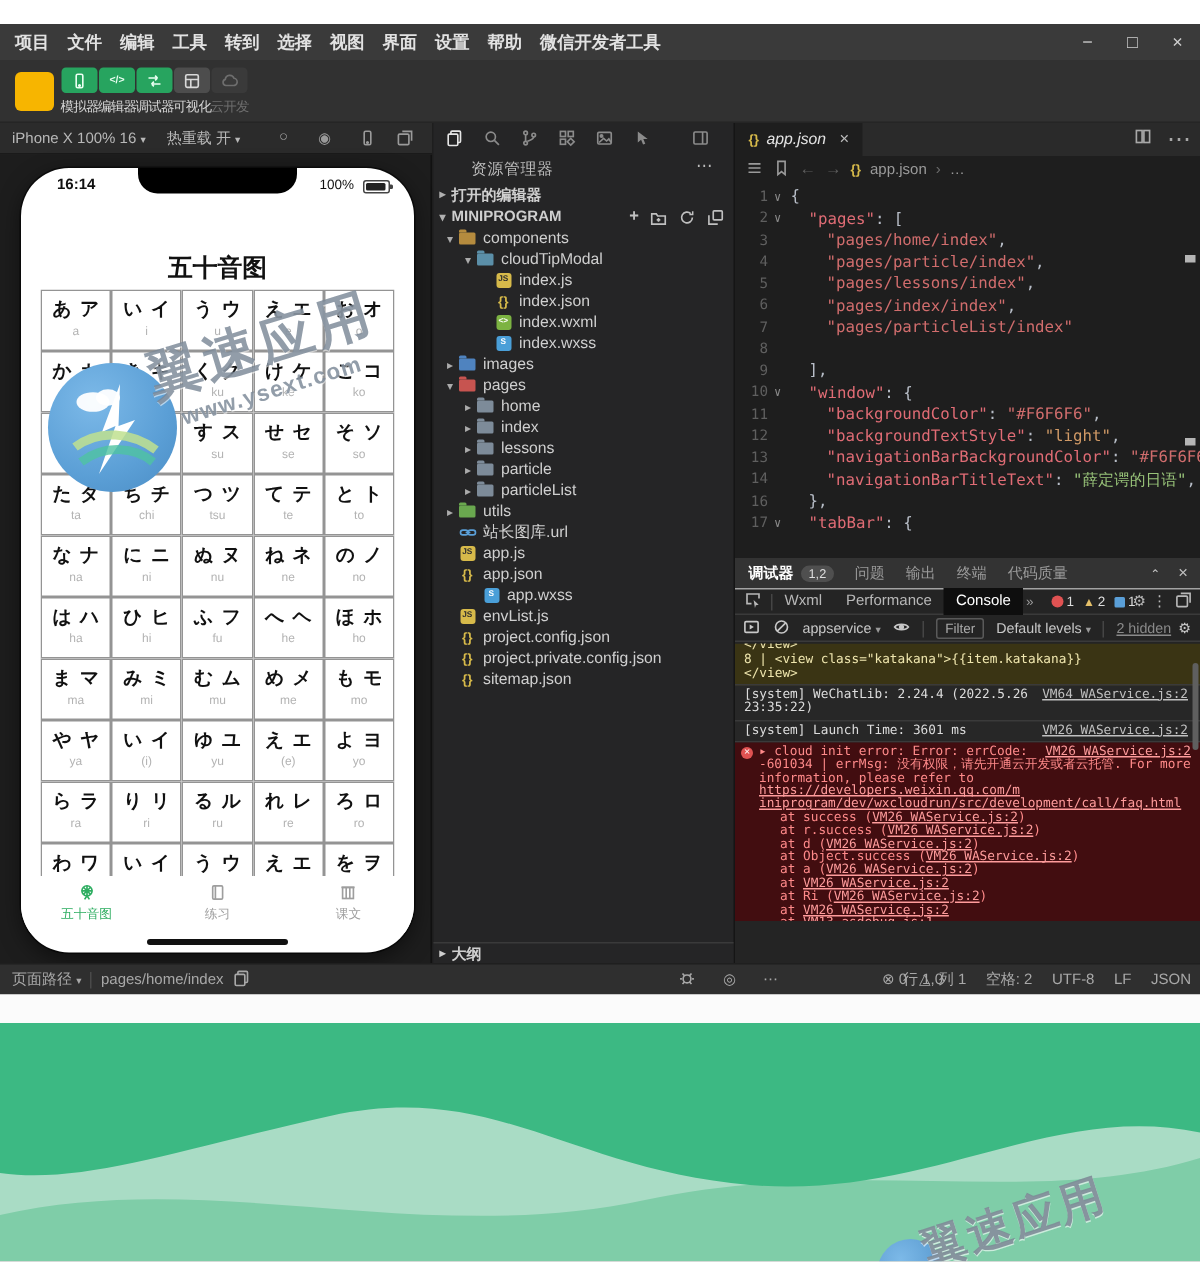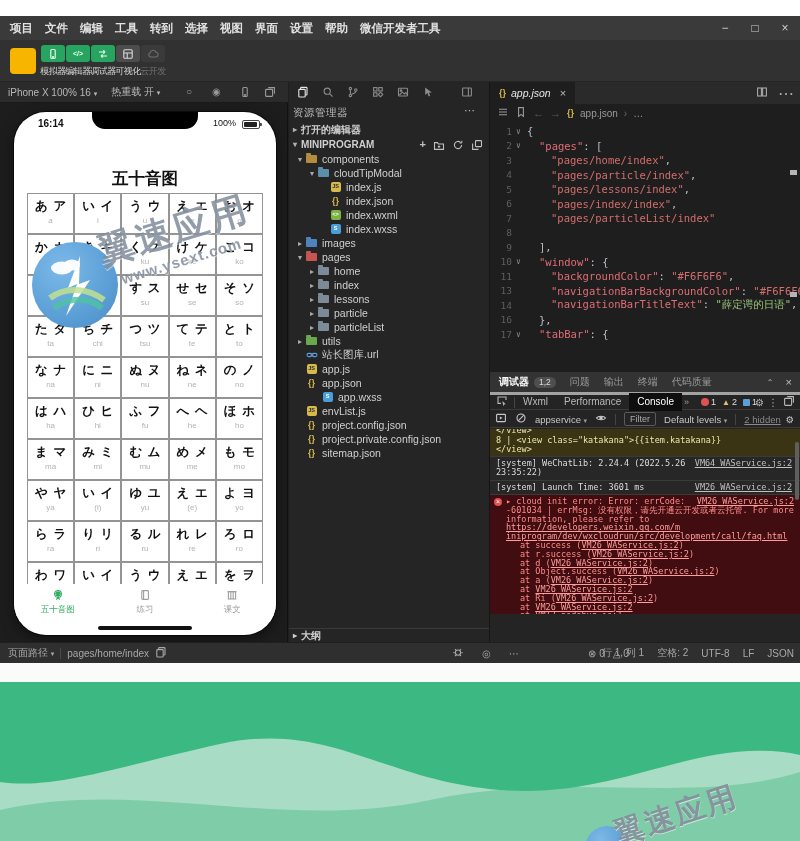--- a/index.html
+++ b/index.html
@@ -78,21 +78,21 @@
              background:radial-gradient(circle at 35% 30%,#7cb9e8,#5b9fd6 60%,#4a8cc4);z-index:5;}
   .wm-text{position:absolute;left:78px;top:118px;z-index:6;transform:rotate(-17deg);transform-origin:left top;
            color:rgba(122,136,150,.82);text-shadow:0 1px 0 rgba(255,255,255,.55);}
   .wm-text .big{font-size:36px;font-weight:bold;letter-spacing:3px;white-space:nowrap;}
   .wm-text .url{font-size:15px;font-weight:bold;letter-spacing:1px;margin:-2px 0 0 14px;}
 
   
   .explorer{position:absolute;left:289px;top:0;width:201px;height:560px;background:#252526;border-right:1px solid #151515;}
   .act-row{position:absolute;left:0;top:0;width:100%;height:20px;display:flex;align-items:center;padding-left:8px;gap:13px;color:#8b8b8b;}
   .act-row .on{color:#e6e6e6;}
-  .exp-title{position:absolute;left:4px;top:24px;font-size:10.5px;color:#bcbcbc;letter-spacing:.5px;text-align:center;}
+  .exp-title{position:absolute;left:25px;top:24px;font-size:10.5px;color:#bcbcbc;letter-spacing:.5px;text-align:center;}
   .exp-more{position:absolute;right:14px;top:22px;color:#bcbcbc;font-size:11px;}
   .sec-row{position:absolute;left:0;width:100%;height:15px;display:flex;align-items:center;font-size:10px;font-weight:bold;color:#cfcfcf;}
   .sec-row .chev{width:12px;text-align:center;color:#b0b0b0;font-size:8px;}
   .sec-icons{position:absolute;right:6px;display:flex;gap:7px;color:#c0c0c0;}
   .tree{position:absolute;left:0;top:70px;width:100%;}
   .tree-row{height:14px;display:flex;align-items:center;font-size:10.5px;color:#cfcfcf;white-space:nowrap;}
   .tree-row .chev{width:10px;font-size:8px;color:#ababab;text-align:center;flex:none;}
   .tr-icon{width:13px;height:11px;flex:none;margin-right:4px;display:flex;align-items:center;justify-content:center;}
   .folder{width:11px;height:8px;border-radius:1px;position:relative;}
   .folder:before{content:"";position:absolute;left:0;top:-2px;width:5px;height:2px;border-radius:1px 1px 0 0;background:inherit;}
@@ -119,21 +119,21 @@
   .tk-k{color:#e06c75;} .tk-s{color:#d16d6d;} .tk-v{color:#d19a66;} .tk-g{color:#98c379;} .tk-p{color:#b8bec8;}
   .minimark{position:absolute;width:7px;height:5px;background:#b5b5b5;right:3px;}
 
   
   .debugger{position:absolute;left:490px;top:290px;width:310px;height:270px;background:#242424;}
   .dbg-tabs{position:absolute;left:0;top:0;width:100%;height:20px;background:#333;display:flex;align-items:center;
             font-size:10px;color:#9a9a9a;gap:14px;padding-left:9px;}
   .dbg-tab-active{color:#fff;font-weight:bold;display:flex;align-items:center;gap:5px;}
   .dbg-badge{background:#4f4f4f;color:#ddd;border-radius:7px;font-size:8.5px;font-weight:normal;padding:0 5px;line-height:11px;}
   .dbg-win{position:absolute;right:8px;top:0;height:20px;display:flex;gap:12px;align-items:center;color:#c0c0c0;font-size:11px;}
-  .dt-row{position:absolute;left:0;top:20px;width:100%;height:18px;border-top:3px solid #a3a3a3;border-bottom:1px solid #3a3a3a;
+  .dt-row{position:absolute;left:0;top:20px;width:100%;height:18px;border-top:1px solid #a3a3a3;border-bottom:1px solid #3a3a3a;
           display:flex;align-items:center;font-size:10px;color:#b8b8b8;}
   .dt-tab{padding:0 8px;line-height:18px;height:18px;}
   .dt-tab.active{background:#0e0e0e;color:#fff;}
   .b-red{display:inline-block;width:8px;height:8px;border-radius:50%;background:#e05252;margin-right:2px;}
   .b-yel{color:#e5c069;font-size:8px;margin-right:2px;}
   .b-blu{display:inline-block;width:7px;height:7px;background:#5a9fd8;border-radius:1px;margin-right:2px;}
   .cnt{color:#ddd;font-size:9px;margin-right:6px;}
   .flt-row{position:absolute;left:0;top:39px;width:100%;height:17px;display:flex;align-items:center;gap:8px;
            font-size:9.5px;color:#c8c8c8;border-bottom:1px solid #3a3a3a;padding-left:5px;}
   .filter-box{border:1px solid #5a5a5a;border-radius:2px;color:#aaa;padding:0 5px;font-size:9px;line-height:12px;}
@@ -1100,20 +1100,21 @@
           <div class="cline"><span class="cnum">2</span><span class="cfold">∨</span><span class="ctext" style="padding-left: 14px;"><span class="tk-k">"pages"</span><span class="tk-p">: [</span></span></div>
           <div class="cline"><span class="cnum">3</span><span class="cfold"></span><span class="ctext" style="padding-left: 26px;"><span class="tk-s">"pages/home/index"</span><span class="tk-p">,</span></span></div>
           <div class="cline"><span class="cnum">4</span><span class="cfold"></span><span class="ctext" style="padding-left: 26px;"><span class="tk-s">"pages/particle/index"</span><span class="tk-p">,</span></span></div>
           <div class="cline"><span class="cnum">5</span><span class="cfold"></span><span class="ctext" style="padding-left: 26px;"><span class="tk-s">"pages/lessons/index"</span><span class="tk-p">,</span></span></div>
           <div class="cline"><span class="cnum">6</span><span class="cfold"></span><span class="ctext" style="padding-left: 26px;"><span class="tk-s">"pages/index/index"</span><span class="tk-p">,</span></span></div>
           <div class="cline"><span class="cnum">7</span><span class="cfold"></span><span class="ctext" style="padding-left: 26px;"><span class="tk-s">"pages/particleList/index"</span></span></div>
           <div class="cline"><span class="cnum">8</span><span class="cfold"></span><span class="ctext" style="padding-left: 26px;"></span></div>
           <div class="cline"><span class="cnum">9</span><span class="cfold"></span><span class="ctext" style="padding-left: 14px;"><span class="tk-p">],</span></span></div>
           <div class="cline"><span class="cnum">10</span><span class="cfold">∨</span><span class="ctext" style="padding-left: 14px;"><span class="tk-k">"window"</span><span class="tk-p">: {</span></span></div>
           <div class="cline"><span class="cnum">11</span><span class="cfold"></span><span class="ctext" style="padding-left: 26px;"><span class="tk-k">"backgroundColor"</span><span class="tk-p">: </span><span class="tk-s">"#F6F6F6"</span><span class="tk-p">,</span></span></div>
+          <div class="cline"><span class="cnum">12</span><span class="cfold"></span><span class="ctext" style="padding-left: 26px;"><span class="tk-k">"backgroundTextStyle"</span><span class="tk-p">: </span><span class="tk-v">"light"</span><span class="tk-p">,</span></span></div>
           <div class="cline"><span class="cnum">13</span><span class="cfold"></span><span class="ctext" style="padding-left: 26px;"><span class="tk-k">"navigationBarBackgroundColor"</span><span class="tk-p">: </span><span class="tk-s">"#F6F6F6"</span></span></div>
           <div class="cline"><span class="cnum">14</span><span class="cfold"></span><span class="ctext" style="padding-left: 26px;"><span class="tk-k">"navigationBarTitleText"</span><span class="tk-p">: </span><span class="tk-g">"薛定谔的日语"</span><span class="tk-p">,</span></span></div>
           <div class="cline"><span class="cnum">16</span><span class="cfold"></span><span class="ctext" style="padding-left: 14px;"><span class="tk-p">},</span></span></div>
           <div class="cline"><span class="cnum">17</span><span class="cfold">∨</span><span class="ctext" style="padding-left: 14px;"><span class="tk-k">"tabBar"</span><span class="tk-p">: {</span></span></div>
         </div>
       <div class="minimark" style="top:88px;"></div>
       <div class="minimark" style="top:210px;"></div>
     </div>
 
     <div class="debugger">

